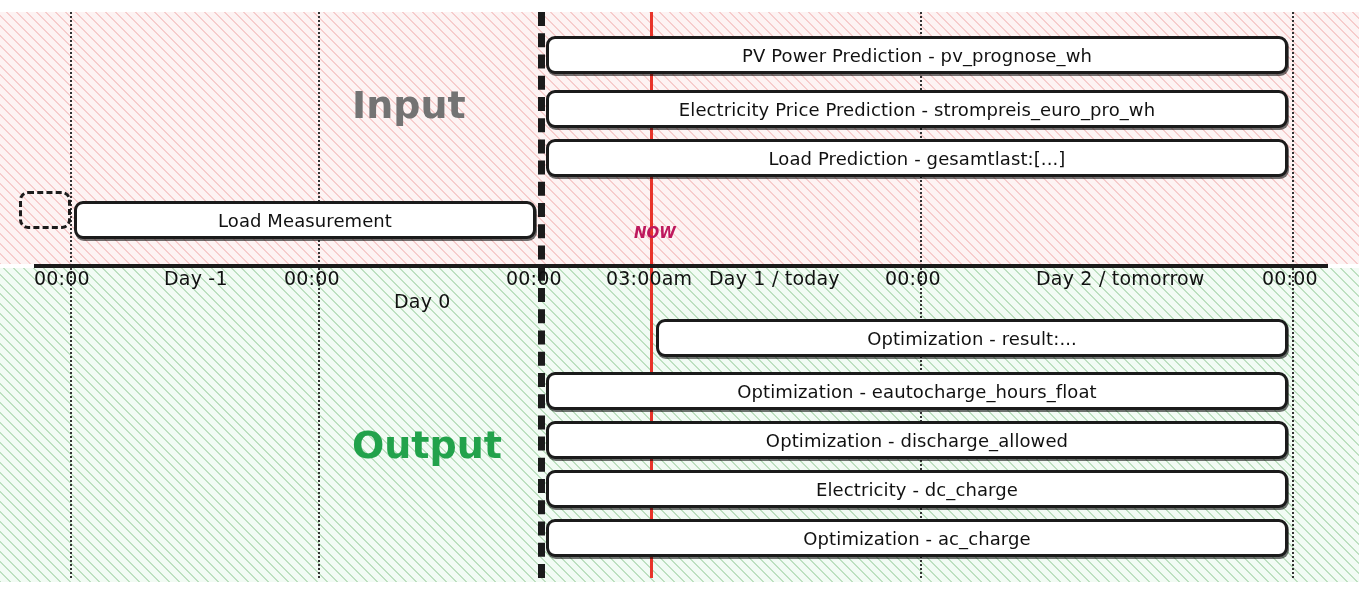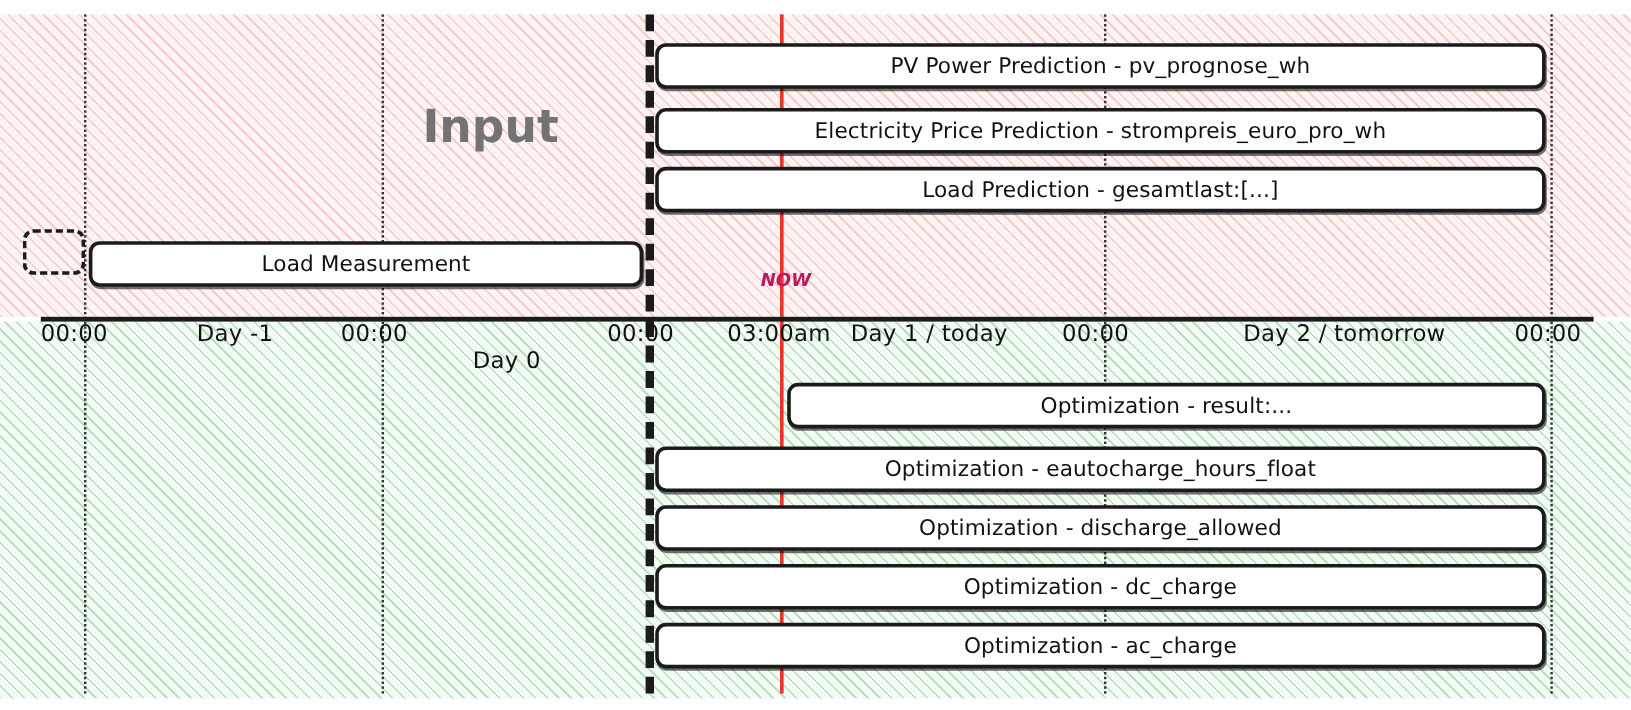--- a/index.html
+++ b/index.html
@@ -150,20 +150,21 @@
   <div class="vline" style="left:70px;"></div>
   <div class="vline" style="left:318px;"></div>
   <div class="vline" style="left:920px;"></div>
   <div class="vline" style="left:1292px;"></div>
 
   <div class="vline thick" style="left:538px;"></div>
 
   <div class="vline now" style="left:650px;"></div>
 
   <div class="section-title input">Input</div>
+  <div class="section-title output">Output</div>
 
   <div class="bar" style="left:546px; top:36px; width:742px;">
     <span>PV Power Prediction - pv_prognose_wh</span>
   </div>
   <div class="bar" style="left:546px; top:90px; width:742px;">
     <span>Electricity Price Prediction - strompreis_euro_pro_wh</span>
   </div>
   <div class="bar" style="left:546px; top:139px; width:742px;">
     <span>Load Prediction - gesamtlast:[...]</span>
   </div>
@@ -192,19 +193,19 @@
   <div class="bar" style="left:656px; top:319px; width:632px;">
     <span>Optimization - result:...</span>
   </div>
   <div class="bar" style="left:546px; top:372px; width:742px;">
     <span>Optimization - eautocharge_hours_float</span>
   </div>
   <div class="bar" style="left:546px; top:421px; width:742px;">
     <span>Optimization - discharge_allowed</span>
   </div>
   <div class="bar" style="left:546px; top:470px; width:742px;">
-    <span>Optimization - dc_charge</span>
+    <span>Electricity - dc_charge</span>
   </div>
   <div class="bar" style="left:546px; top:519px; width:742px;">
     <span>Optimization - ac_charge</span>
   </div>
 
 </div>
 
 </body></html>

